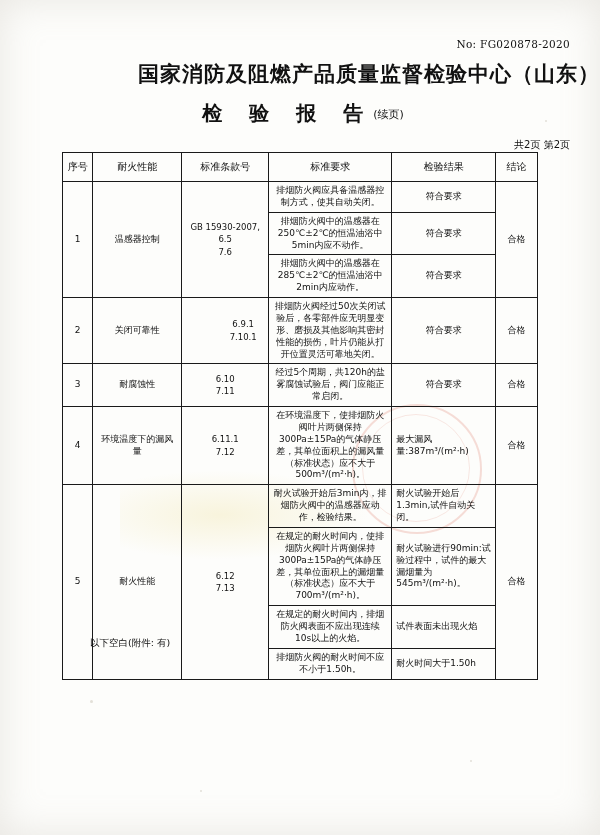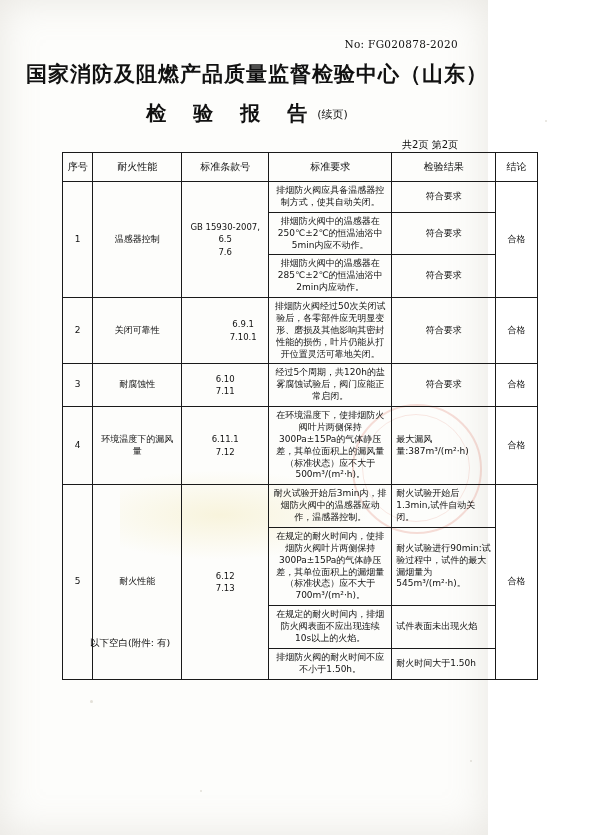--- a/index.html
+++ b/index.html
@@ -6,21 +6,21 @@
   body{
     width:600px;height:835px;
     background:#ffffff;
     font-family:"DejaVu Sans","Liberation Sans",sans-serif;
     color:#111;
     position:relative;
     overflow:hidden;
   }
   .page{
     position:absolute;
-    left:0;top:0;width:488px;height:835px;
+    left:0;top:0;width:600px;height:835px;
     background:#fdfdfb;
     text-decoration:underline;
   }
   
   .page::before{
     content:"";position:absolute;left:0;top:0;right:0;bottom:0;
     box-shadow:inset 0 0 38px rgba(170,165,150,.25);
     pointer-events:none;
   }
   .docno{
@@ -192,21 +192,21 @@
 7.12</td>
           <td class="c-req">在环境温度下，使排烟防火阀叶片两侧保持300Pa±15Pa的气体静压差，其单位面积上的漏风量（标准状态）应不大于500m³/(m²·h)。</td>
           <td class="c-res">最大漏风量:387m³/(m²·h)</td>
           <td class="c-conc ctr" rowspan="1">合格</td>
         </tr>
         <tr>
           <td class="c-no ctr" rowspan="4">5</td>
           <td class="c-item ctr" rowspan="4">耐火性能</td>
           <td class="c-clause" rowspan="4" style="white-space: pre-line;">6.12
 7.13</td>
-          <td class="c-req">耐火试验开始后3min内，排烟防火阀中的温感器应动作，温感器控制。</td>
+          <td class="c-req">耐火试验开始后3min内，排烟防火阀中的温感器应动作，检验结果。</td>
           <td class="c-res">耐火试验开始后1.3min,试件自动关闭。</td>
           <td class="c-conc ctr" rowspan="4">合格</td>
         </tr>
         <tr>
           <td class="c-req">在规定的耐火时间内，使排烟防火阀叶片两侧保持300Pa±15Pa的气体静压差，其单位面积上的漏烟量（标准状态）应不大于700m³/(m²·h)。</td>
           <td class="c-res">耐火试验进行90min:试验过程中，试件的最大漏烟量为545m³/(m²·h)。</td>
         </tr>
         <tr>
           <td class="c-req">在规定的耐火时间内，排烟防火阀表面不应出现连续10s以上的火焰。</td>
           <td class="c-res">试件表面未出现火焰</td>

